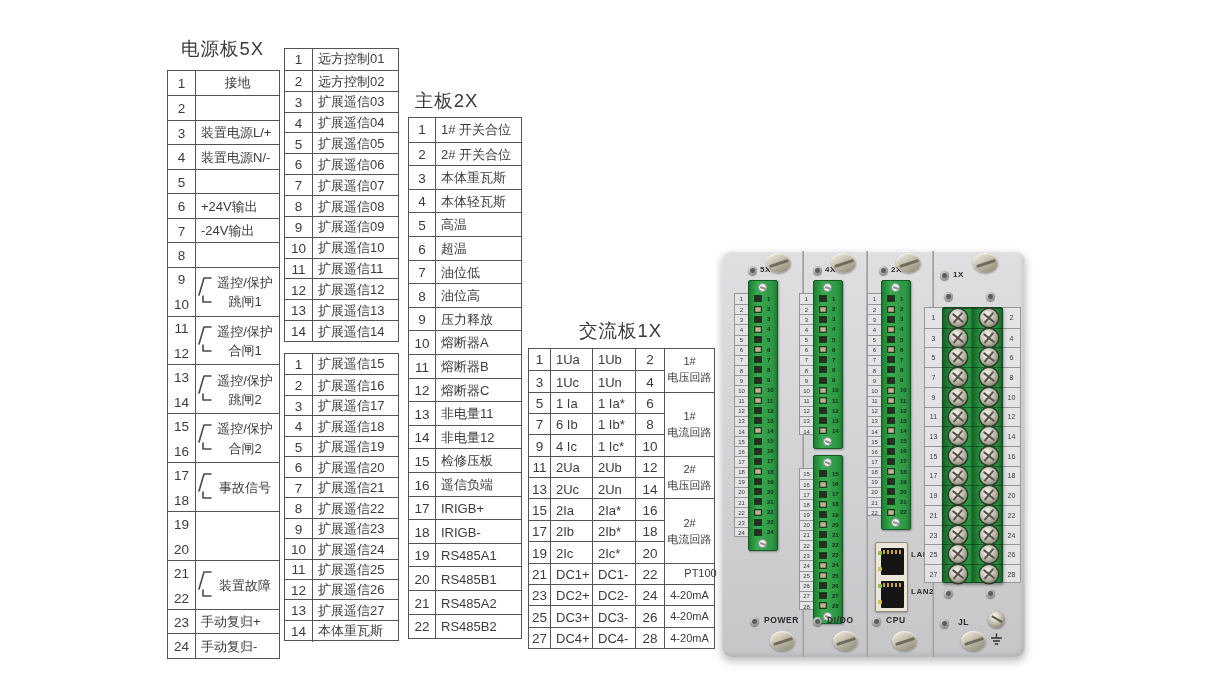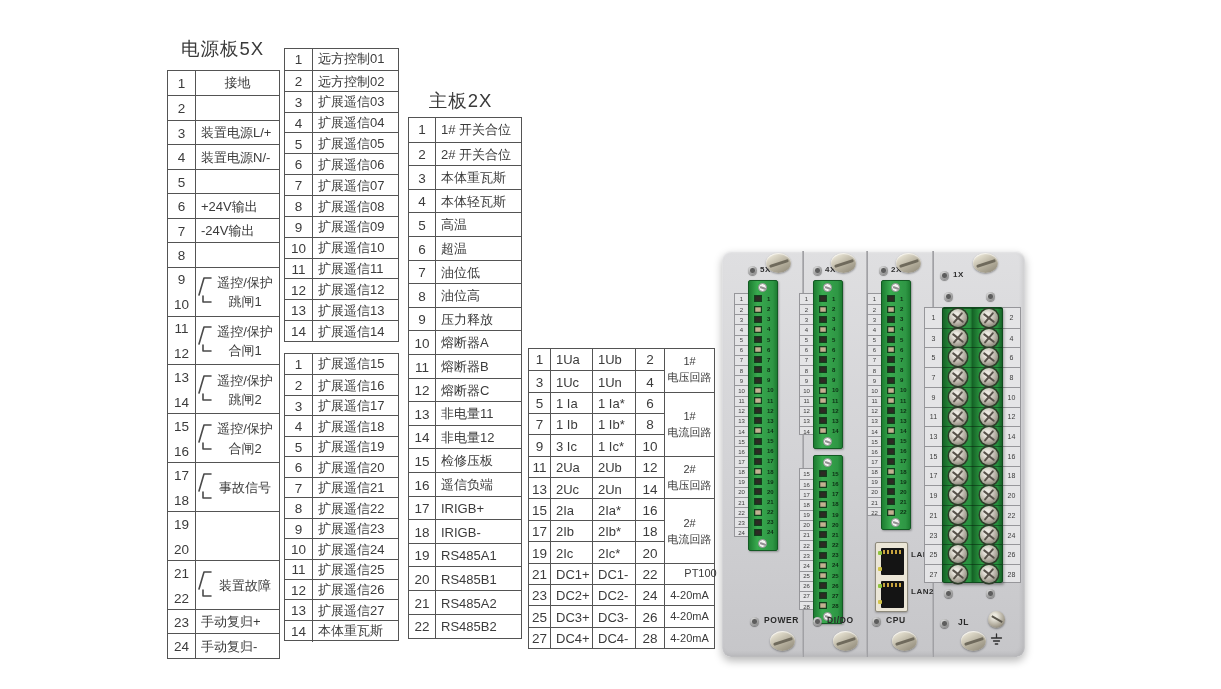--- a/index.html
+++ b/index.html
@@ -52,21 +52,22 @@
     background:radial-gradient(circle at 40% 35%,#eceae2 15%,#b3ada1 55%,#6e6960 90%);
     box-shadow:0 0 0 1.5px #2f3c2a, 0 1px 1px rgba(0,0,0,.5);}
   .tscrew:before,.tscrew:after{content:"";position:absolute;left:12%;top:45%;width:76%;height:2px;background:#57524a;border-radius:1px;}
   .tscrew:before{transform:rotate(38deg);} .tscrew:after{transform:rotate(-50deg);}
 </style>
 </head>
 <body>
 
 <div id="canvas">
   <div class="title" id="t-power" style="left:150px;top:36px;width:145px;">电源板5X</div>
-  <div class="title" id="t-main" style="left:388px;top:88px;width:145px;">主板2X</div>
+  <div class="title" id="t-main" style="left:374px;top:88px;width:145px;">主板2X</div>
+  <div class="title" id="t-ac" style="left:548px;top:318px;width:145px;">交流板1X</div>
 
   <div class="tbl" id="tbl-power" style="left:167px;top:70px;width:111px;height:587px;">
       <div class="trow first" style="top: 0px; width: 100%; height: 24.45px;">
         <div class="cno" style="width: 28px;">1</div>
         <div class="clbl center">接地</div>
       </div>
       <div class="trow" style="top: 24.45px; width: 100%; height: 25.95px;">
         <div class="cno" style="width: 28px;">2</div>
         <div class="clbl"></div>
       </div>
@@ -417,27 +418,27 @@
         <div class="cno" style="width: 28px; border-right: none;">4</div>
       </div>
       <div class="trow" style="top: 42.7px; width: 135px; height: 22.85px;">
         <div class="cno" style="width: 22px;">5</div>
         <div class="clbl" style="max-width: 42px; flex: 0 0 auto; width: 42px; border-right: 1.5px solid rgb(84, 84, 84);">1 Ia</div>
         <div class="clbl" style="max-width: 43px; flex: 0 0 auto; width: 43px; border-right: 1.5px solid rgb(84, 84, 84);">1 Ia*</div>
         <div class="cno" style="width: 28px; border-right: none;">6</div>
       </div>
       <div class="trow" style="top: 64.05px; width: 135px; height: 22.85px;">
         <div class="cno" style="width: 22px;">7</div>
-        <div class="clbl" style="max-width: 42px; flex: 0 0 auto; width: 42px; border-right: 1.5px solid rgb(84, 84, 84);">1 Ib</div>
+        <div class="clbl" style="max-width: 42px; flex: 0 0 auto; width: 42px; border-right: 1.5px solid rgb(84, 84, 84);">6 Ib</div>
         <div class="clbl" style="max-width: 43px; flex: 0 0 auto; width: 43px; border-right: 1.5px solid rgb(84, 84, 84);">1 Ib*</div>
         <div class="cno" style="width: 28px; border-right: none;">8</div>
       </div>
       <div class="trow" style="top: 85.4px; width: 135px; height: 22.85px;">
         <div class="cno" style="width: 22px;">9</div>
-        <div class="clbl" style="max-width: 42px; flex: 0 0 auto; width: 42px; border-right: 1.5px solid rgb(84, 84, 84);">3 Ic</div>
+        <div class="clbl" style="max-width: 42px; flex: 0 0 auto; width: 42px; border-right: 1.5px solid rgb(84, 84, 84);">4 Ic</div>
         <div class="clbl" style="max-width: 43px; flex: 0 0 auto; width: 43px; border-right: 1.5px solid rgb(84, 84, 84);">1 Ic*</div>
         <div class="cno" style="width: 28px; border-right: none;">10</div>
       </div>
       <div class="trow" style="top: 106.75px; width: 135px; height: 22.85px;">
         <div class="cno" style="width: 22px;">11</div>
         <div class="clbl" style="max-width: 42px; flex: 0 0 auto; width: 42px; border-right: 1.5px solid rgb(84, 84, 84);">2Ua</div>
         <div class="clbl" style="max-width: 43px; flex: 0 0 auto; width: 43px; border-right: 1.5px solid rgb(84, 84, 84);">2Ub</div>
         <div class="cno" style="width: 28px; border-right: none;">12</div>
       </div>
       <div class="trow" style="top: 128.1px; width: 135px; height: 22.85px;">

